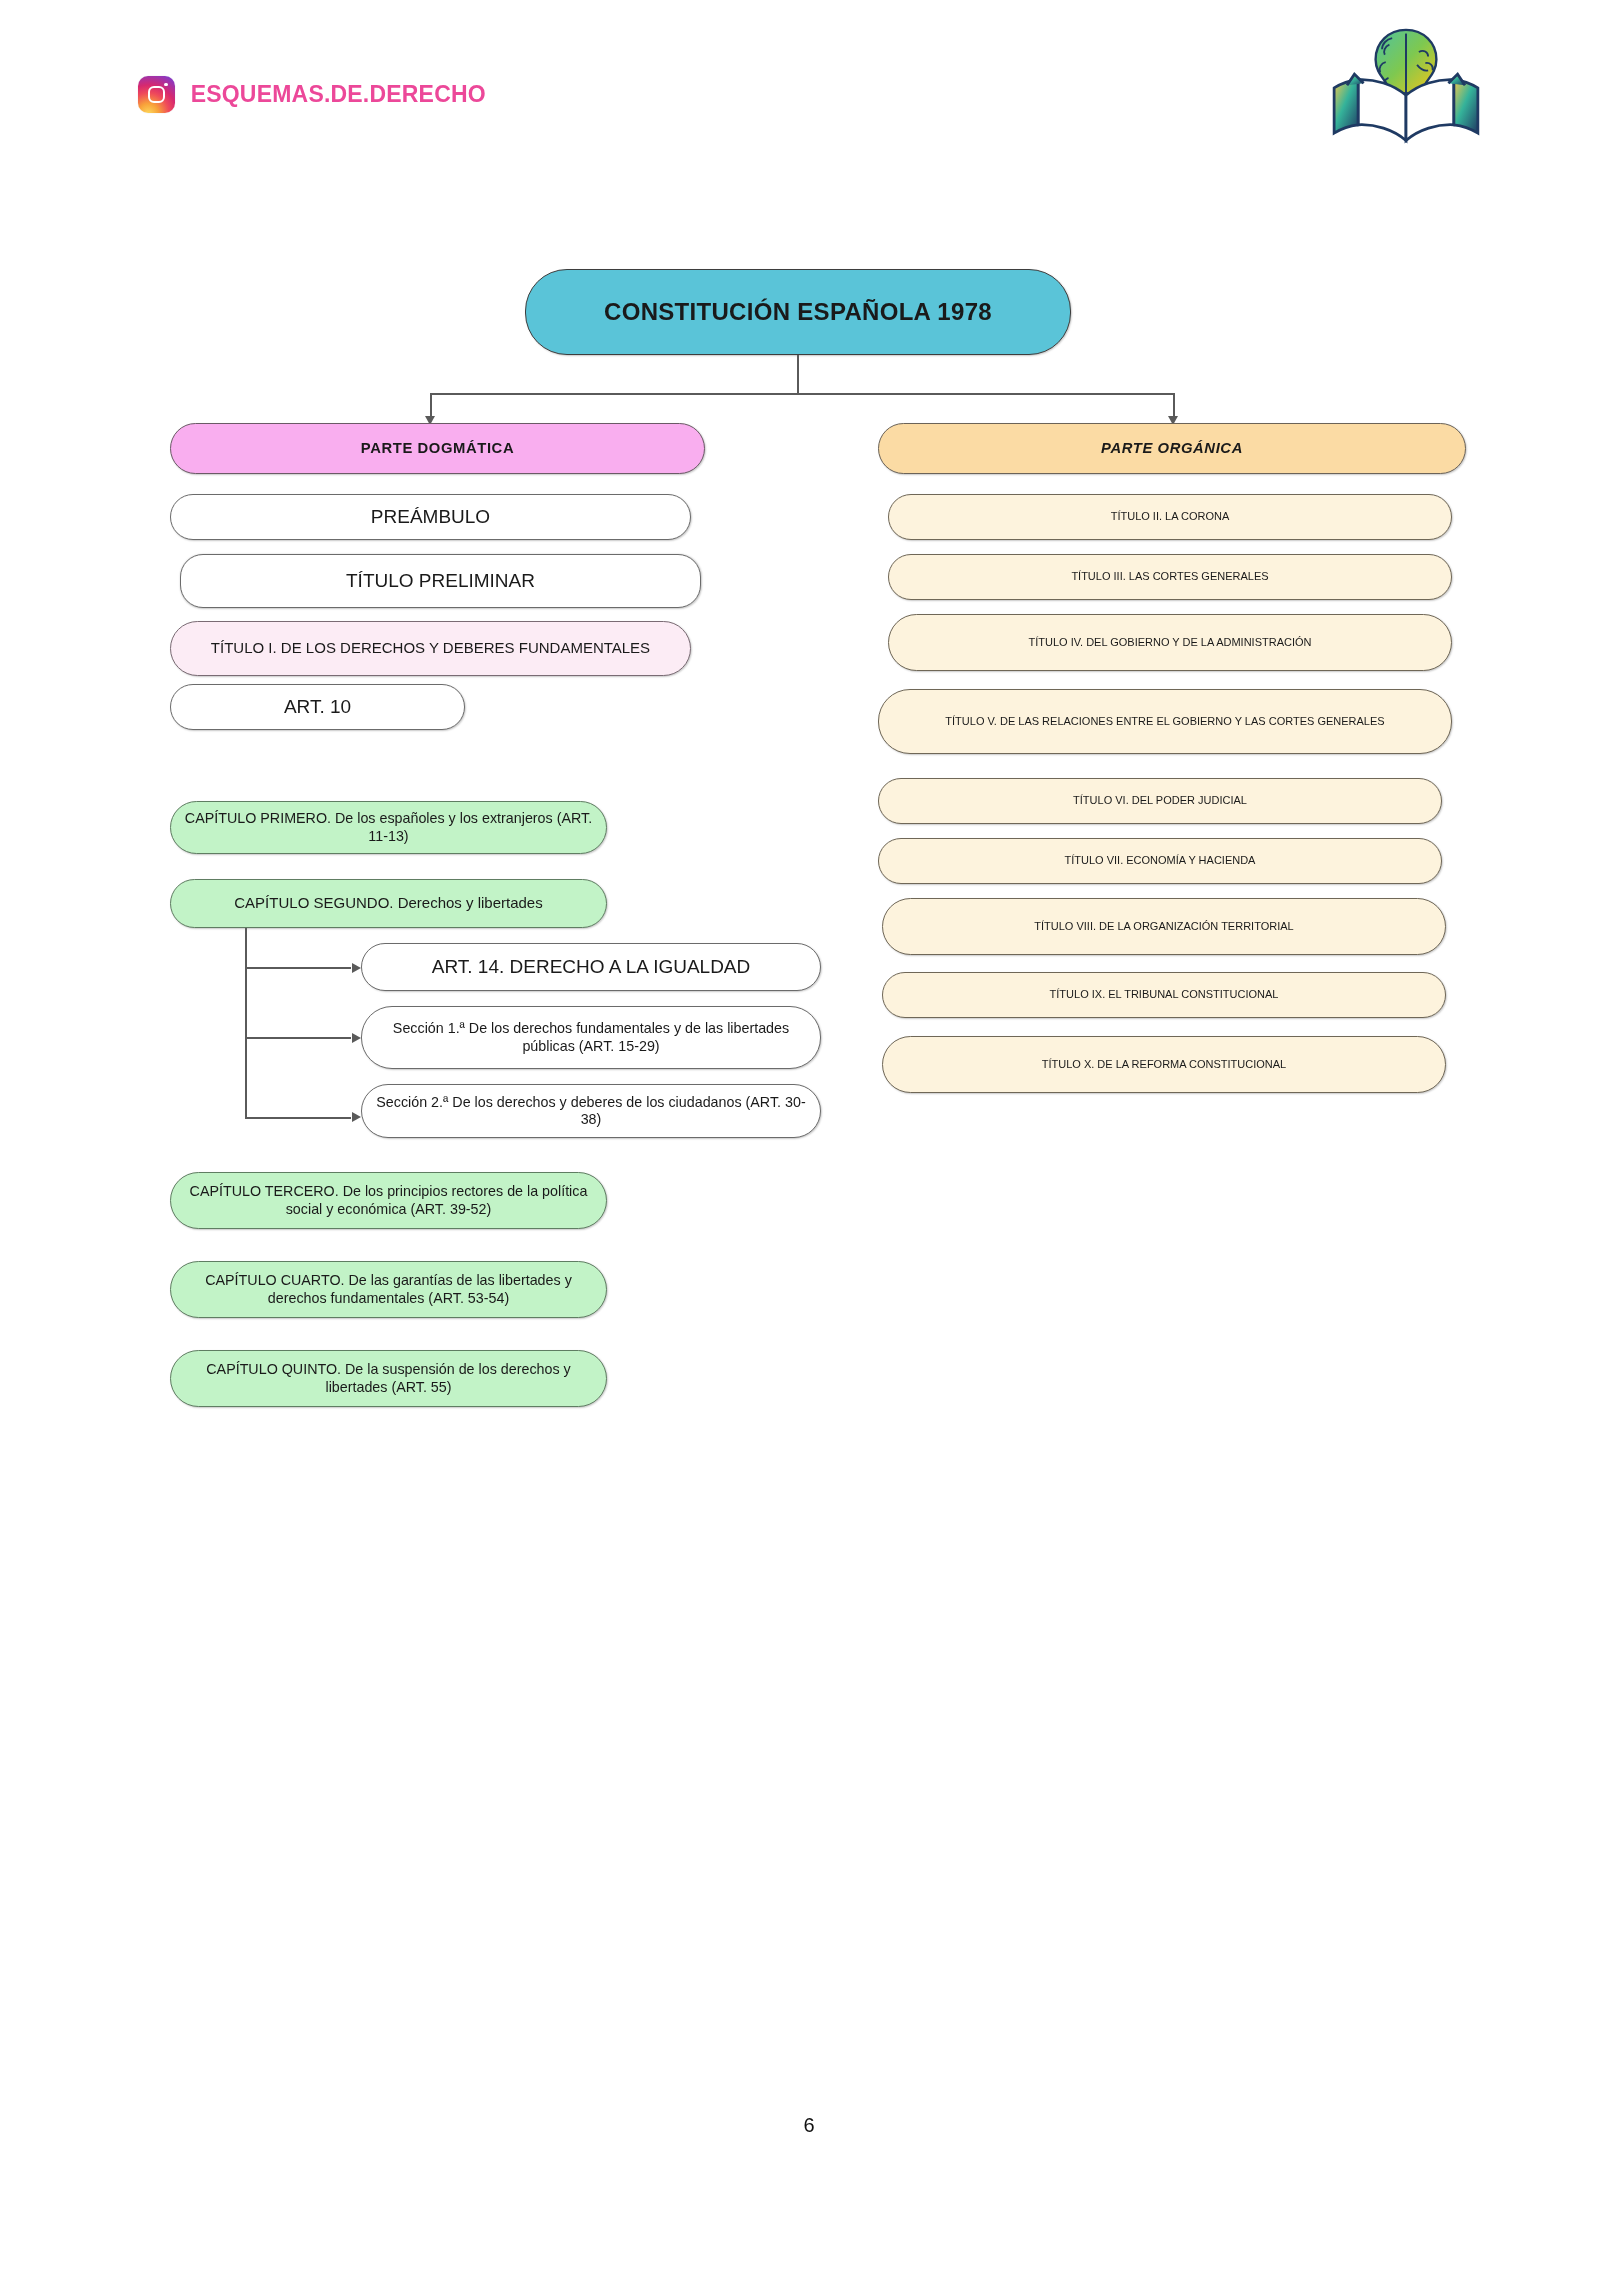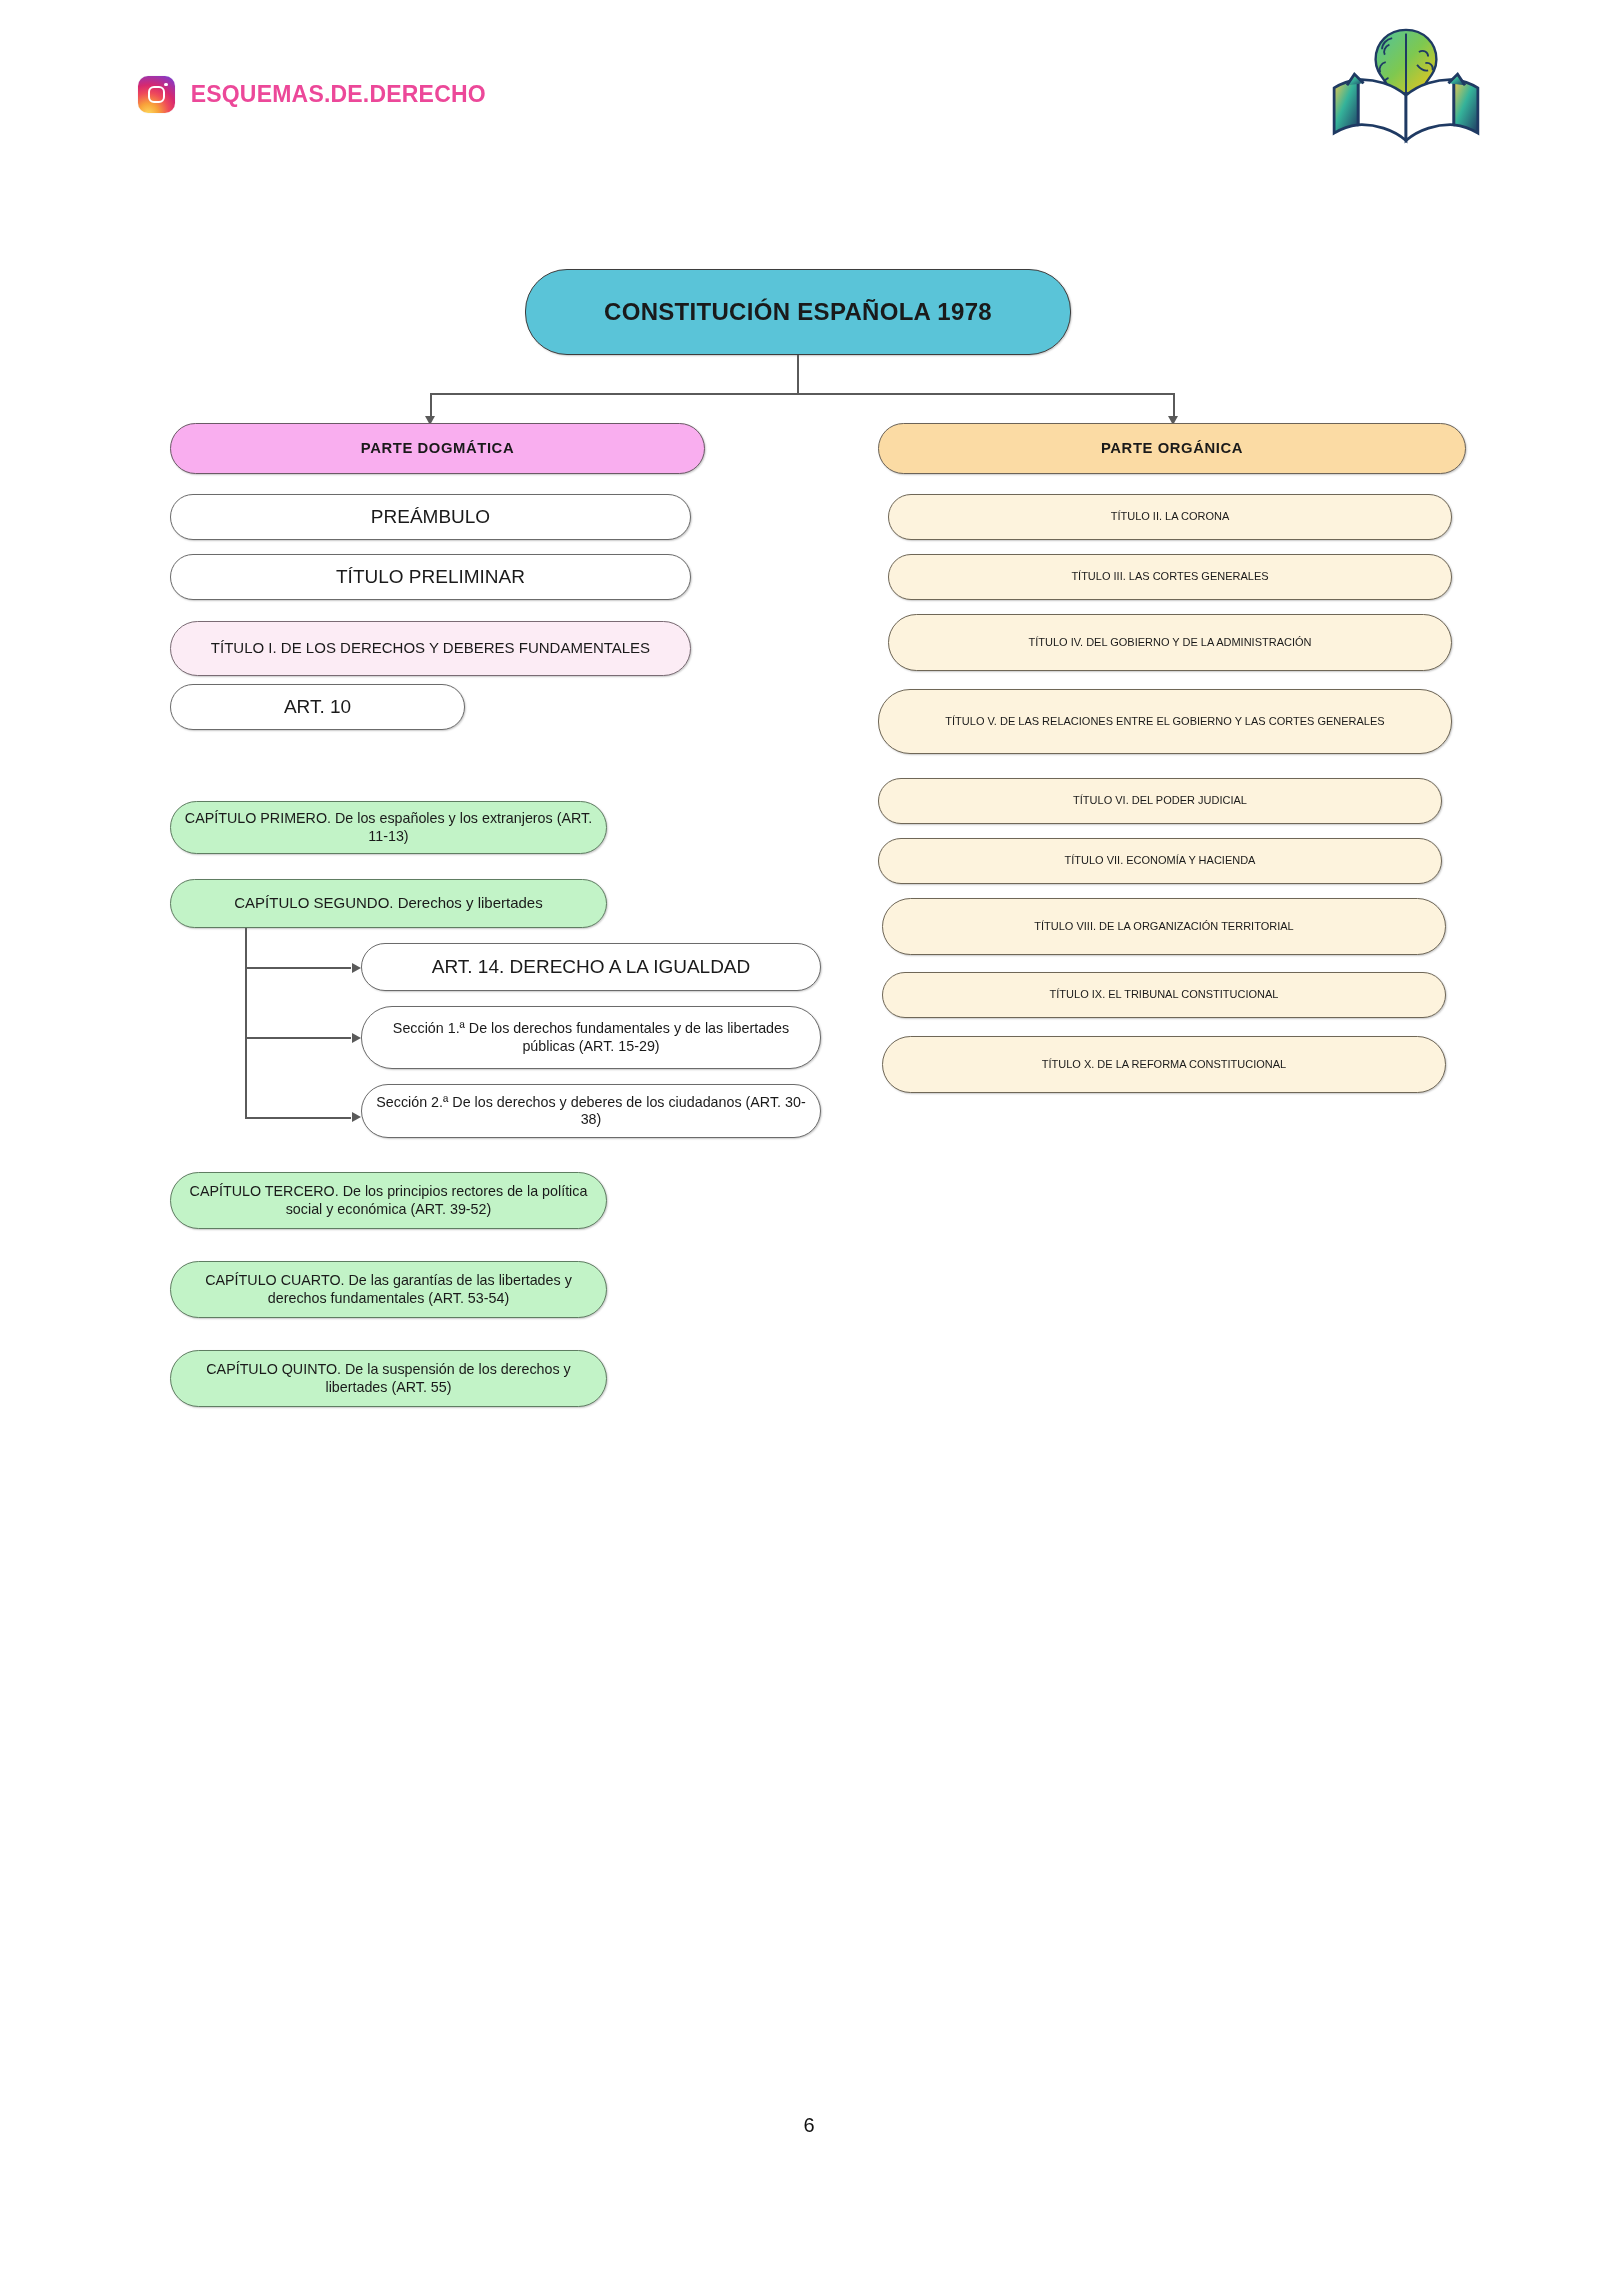--- a/index.html
+++ b/index.html
@@ -29,21 +29,21 @@
     position:absolute;box-sizing:border-box;
     display:flex;align-items:center;justify-content:center;text-align:center;
     border:1.5px solid #6b6b6b;background:#fff;
     box-shadow:0.9px 0.9px 1.8px rgba(0,0,0,.22);
     line-height:1.22;padding:1.8px 11px;
   }
   .node span{display:block;width:100%;}
 
   .n-title{background:#5ac4d8;border-color:#3d3d3d;font-size:24px;font-weight:bold;letter-spacing:0.3px;}
   .n-pink-head{background:#f9aeef;border-color:#6b5a66;font-size:14.8px;font-weight:bold;letter-spacing:0.6px;}
-  .n-orange-head{background:#fbdba4;border-color:#6b6358;font-size:14.8px;font-weight:bold;letter-spacing:0.6px;}
+  .n-orange-head{background:#fbdba4;border-color:#6b6358;font-size:14.8px;font-weight:bold;letter-spacing:0.6px;font-style:italic;}
   .n-white{background:#ffffff;font-size:19px;}
   .n-pinklite{background:#fcecf5;border-color:#7a6b74;font-size:15px;}
   .n-green{background:#c2f3c7;border-color:#5f7d62;font-size:15px;}
   .n-cream{background:#fdf3dd;border-color:#6f6757;font-size:11px;}
 
   
   .ln{position:absolute;background:#5a5a5a;}
   .vln{width:1.5px;}
   .hln{height:1.5px;}
   .arrow-down{position:absolute;width:0;height:0;border-left:5.5px solid transparent;
@@ -108,21 +108,21 @@
   <div class="arrow-down" style="left:1168px;top:416px;"></div>
 
   <div class="node n-pink-head" style="left:170px;top:423px;width:535px;height:51px;border-radius:26px;">
     <span>PARTE DOGMÁTICA</span>
   </div>
 
   <div class="node n-white" style="left:170px;top:494px;width:521px;height:46px;border-radius:23px;">
     <span>PREÁMBULO</span>
   </div>
 
-  <div class="node n-white" style="left:170px;top:554px;width:521px;height:46px;border-radius:23px;">
+  <div class="node n-white" style="left:180px;top:554px;width:521px;height:54px;border-radius:23px;">
     <span>TÍTULO PRELIMINAR</span>
   </div>
 
   <div class="node n-pinklite" style="left:170px;top:621px;width:521px;height:55px;border-radius:28px;">
     <span>TÍTULO I. DE LOS DERECHOS Y DEBERES FUNDAMENTALES</span>
   </div>
 
   <div class="node n-white" style="left:170px;top:684px;width:295px;height:46px;border-radius:23px;">
     <span>ART. 10</span>
   </div>

